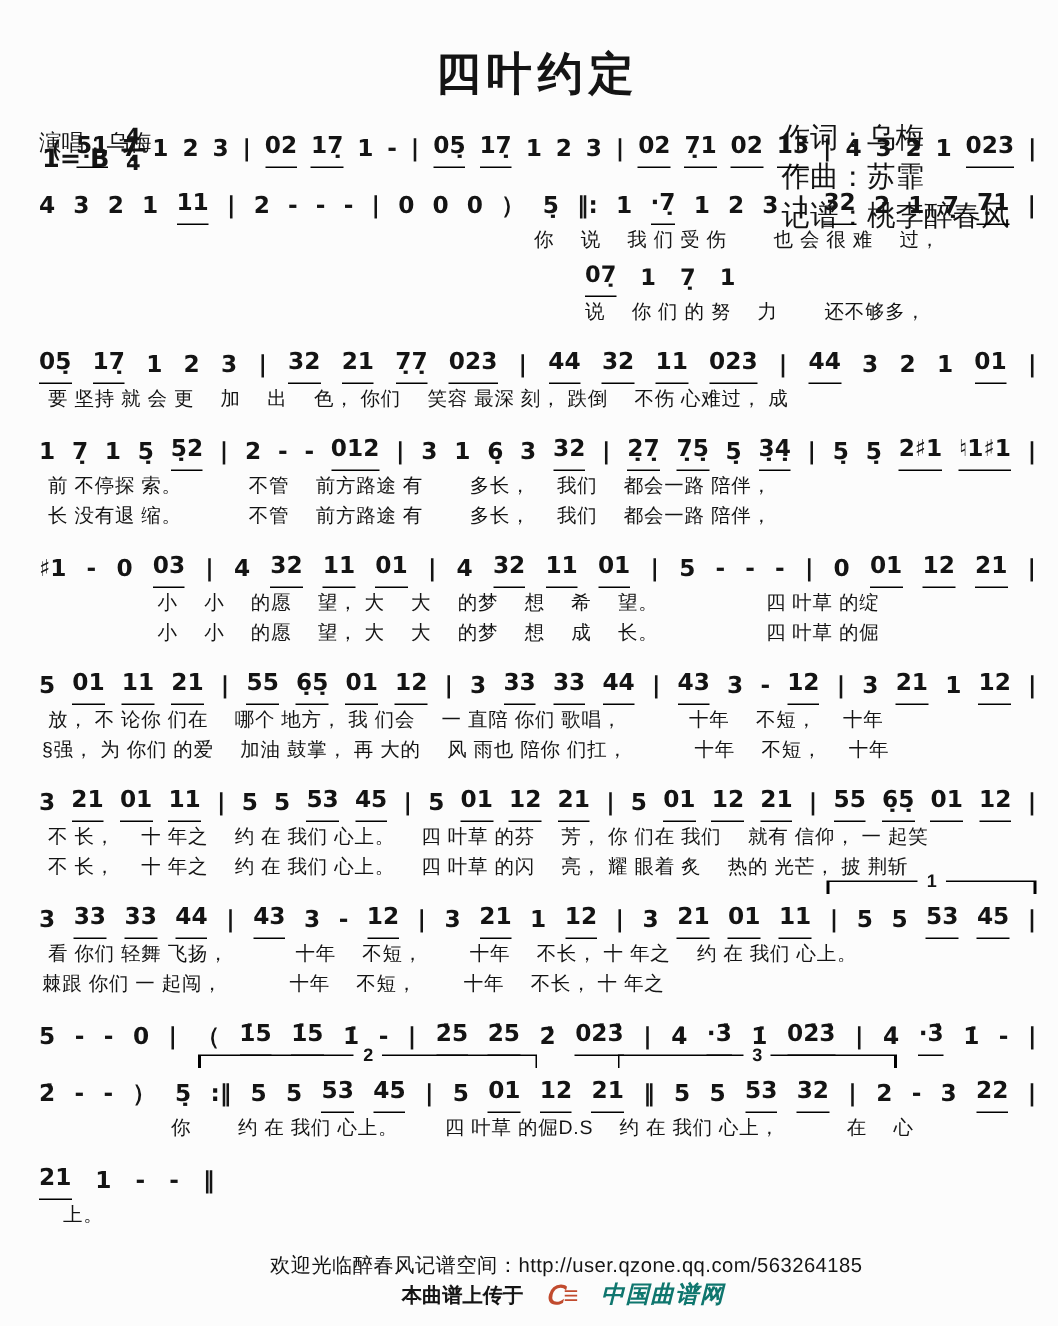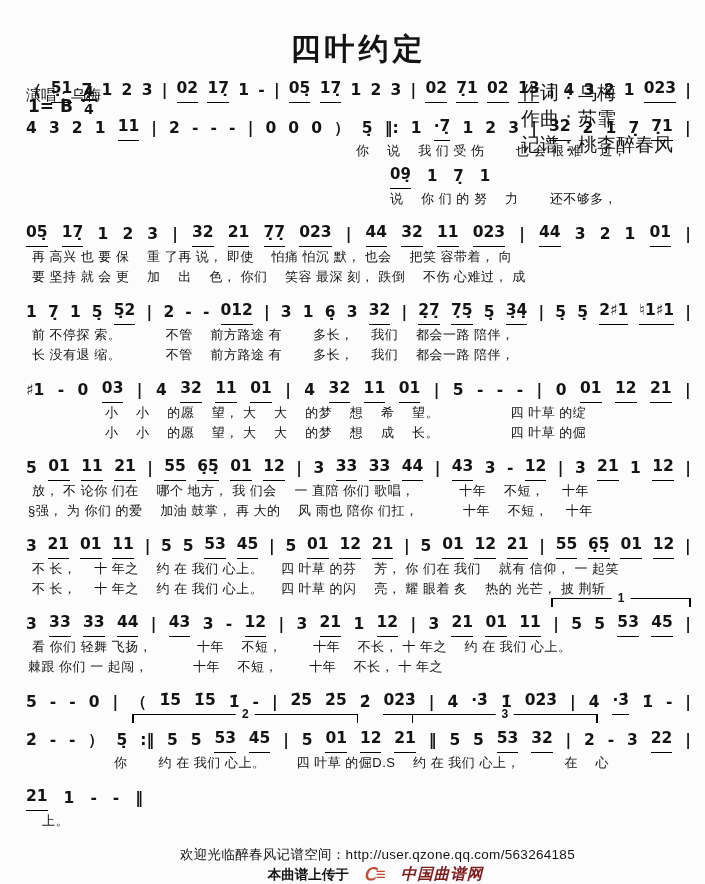--- a/index.html
+++ b/index.html
@@ -67,26 +67,25 @@
     </div>
   </div>
 
   <div id="score">
       <div class="system">
         <div class="notation spread"><span>（</span><span class="beam">5̣1</span><span>7̣</span><span>1</span><span>2</span><span>3</span><span>|</span><span class="beam">02</span><span class="beam">17̣</span><span>1</span><span>-</span><span>|</span><span class="beam">05̣</span><span class="beam">17̣</span><span>1</span><span>2</span><span>3</span><span>|</span><span class="beam">02</span><span class="beam">7̣1</span><span class="beam">02</span><span class="beam">13</span><span>|</span><span>4</span><span>3</span><span>2</span><span>1</span><span class="beam">023</span><span>|</span></div>
       </div>
       <div class="system">
         <div class="notation spread"><span>4</span><span>3</span><span>2</span><span>1</span><span class="beam">11</span><span>|</span><span>2</span><span>-</span><span>-</span><span>-</span><span>|</span><span>0</span><span>0</span><span>0</span><span>）</span><span>5̣</span><span>‖:</span><span>1</span><span class="beam">·7̣</span><span>1</span><span>2</span><span>3</span><span>|</span><span class="beam">32</span><span>2</span><span>1</span><span>7̣</span><span class="beam">7̣1</span><span>|</span></div>
         <div class="lyric" style="padding-left: 330px;">你　 说　 我 们 受 伤　　 也 会 很 难　 过，</div>
-        <div class="notation inline-notation" style="padding-left: 364px;"><span class="beam">09̣</span><span>1</span><span>7̣</span><span>1</span></div>
+        <div class="notation inline-notation" style="padding-left: 364px;"><span class="beam">07̣</span><span>1</span><span>7̣</span><span>1</span></div>
         <div class="lyric" style="padding-left: 364px;">说　 你 们 的 努　 力　　 还不够多，</div>
       </div>
       <div class="system">
         <div class="notation spread"><span class="beam">05̣</span><span class="beam">17̣</span><span>1</span><span>2</span><span>3</span><span>|</span><span class="beam">32</span><span class="beam">21</span><span class="beam">7̣7̣</span><span class="beam">023</span><span>|</span><span class="beam">44</span><span class="beam">32</span><span class="beam">11</span><span class="beam">023</span><span>|</span><span class="beam">44</span><span>3</span><span>2</span><span>1</span><span class="beam">01</span><span>|</span></div>
-        <div class="lyric" style="padding-left: 6px;">再 高兴 也 要 保　 重 了再 说， 即使　 怕痛 怕沉 默， 也会　 把笑 容带着， 向</div>
         <div class="lyric" style="padding-left: 6px;">要 坚持 就 会 更　 加　 出　 色， 你们　 笑容 最深 刻， 跌倒　 不伤 心难过， 成</div>
       </div>
       <div class="system">
         <div class="notation spread"><span>1</span><span>7̣</span><span>1</span><span>5̣</span><span class="beam">5̣2</span><span>|</span><span>2</span><span>-</span><span>-</span><span class="beam">012</span><span>|</span><span>3</span><span>1</span><span>6̣</span><span>3</span><span class="beam">32</span><span>|</span><span class="beam">2̣7̣</span><span class="beam">7̣5̣</span><span>5̣</span><span class="beam">3̣4̣</span><span>|</span><span>5̣</span><span>5̣</span><span class="beam">2♯1</span><span class="beam">♮1♯1</span><span>|</span></div>
         <div class="lyric" style="padding-left: 6px;">前 不停探 索。　　　 不管　 前方路途 有　　 多长，　 我们　 都会一路 陪伴，</div>
         <div class="lyric" style="padding-left: 6px;">长 没有退 缩。　　　 不管　 前方路途 有　　 多长，　 我们　 都会一路 陪伴，</div>
       </div>
       <div class="system">
         <div class="notation spread"><span>♯1</span><span>-</span><span>0</span><span class="beam">03</span><span>|</span><span>4</span><span class="beam">32</span><span class="beam">11</span><span class="beam">01</span><span>|</span><span>4</span><span class="beam">32</span><span class="beam">11</span><span class="beam">01</span><span>|</span><span>5</span><span>-</span><span>-</span><span>-</span><span>|</span><span>0</span><span class="beam">01</span><span class="beam">12</span><span class="beam">21</span><span>|</span></div>
         <div class="lyric" style="padding-left: 79px;">小　 小　 的愿　 望， 大　 大　 的梦　 想　 希　 望。　　　　　 四 叶草 的绽</div>
@@ -127,17 +126,17 @@
         <div class="notation"><span class="beam">21</span><span>1</span><span>-</span><span>-</span><span>‖</span></div>
         <div class="lyric" style="padding-left: 16px;">上。</div>
       </div>
     </div>
 
   <div class="footer">
     <div class="footer-left">欢迎光临醉春风记谱空间：http://user.qzone.qq.com/563264185</div>
     <div class="footer-right">
       <span>本曲谱上传于</span>
       <span class="logo-c" style="color: rgb(193, 75, 46);">Ⅽ≡</span>
-      <span class="site-name" style="color: #7f1d1d;">中国曲谱网</span>
+      <span class="site-name" style="color: #0f766e;">中国曲谱网</span>
     </div>
   </div>
 
 </div>
 
 </body></html>

